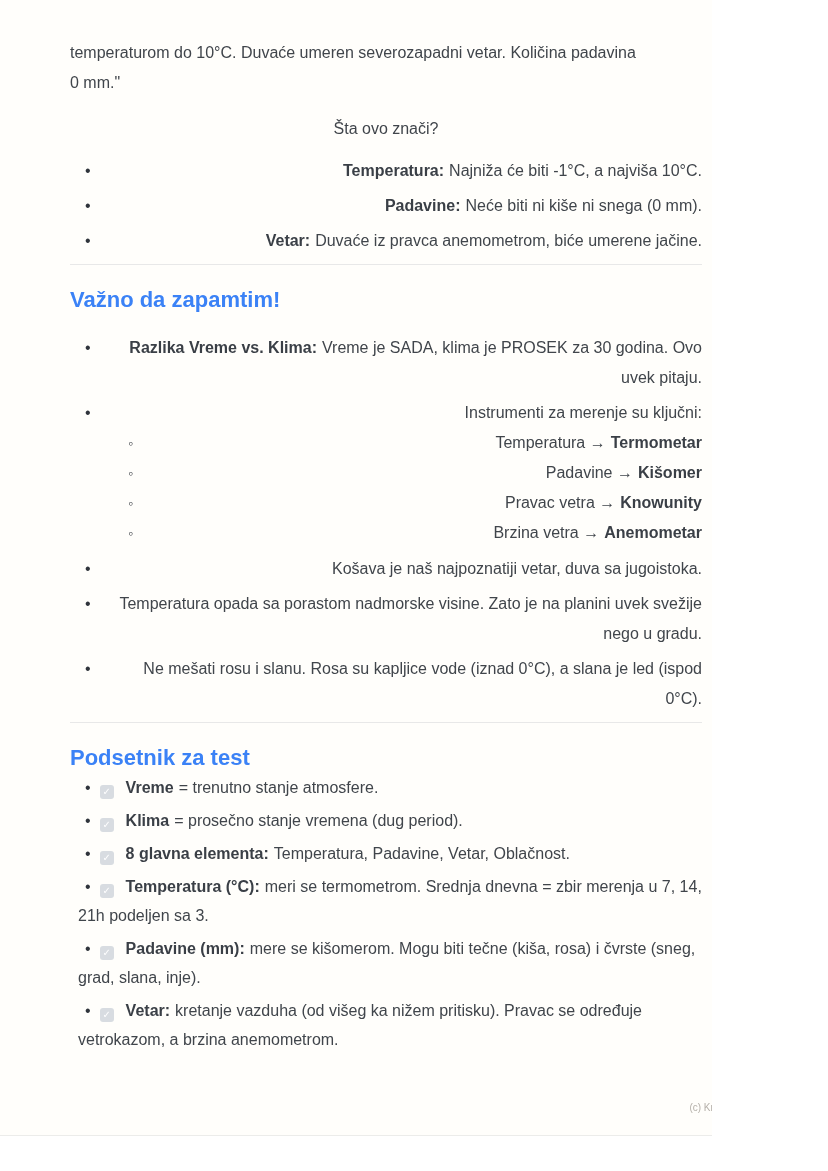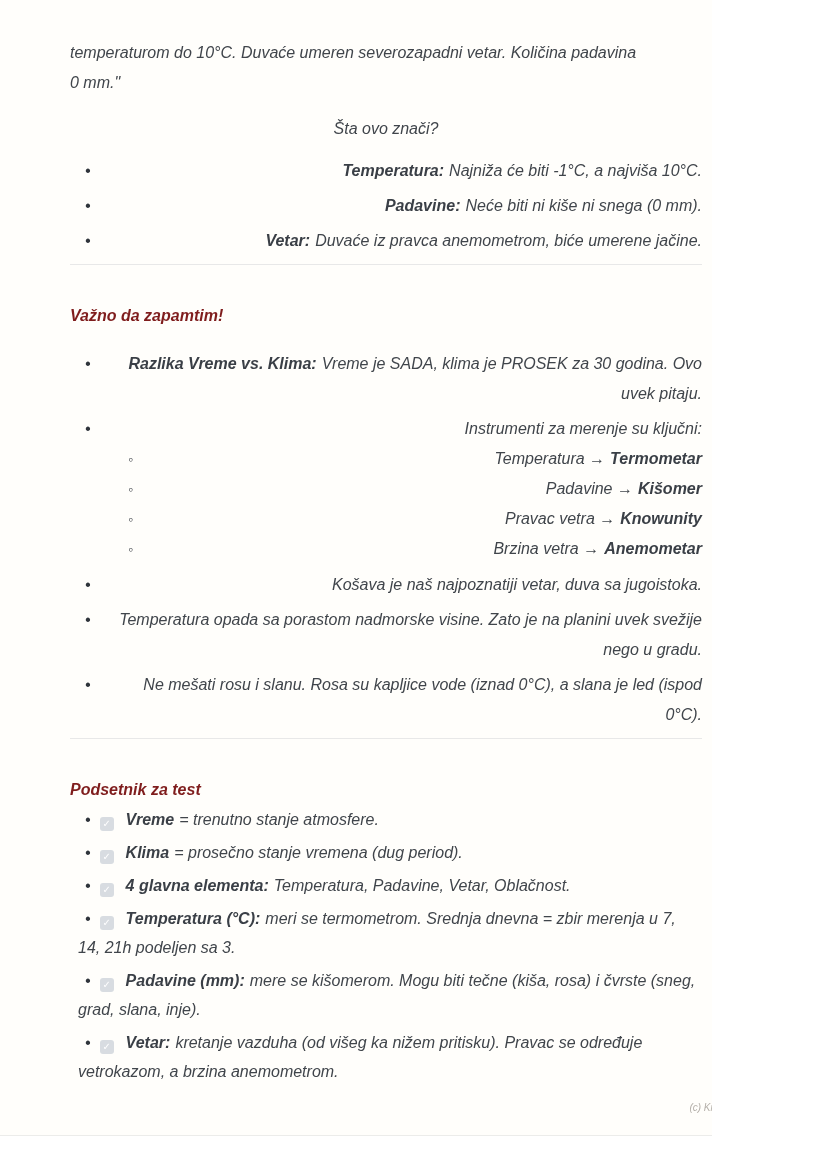--- a/index.html
+++ b/index.html
@@ -1,34 +1,34 @@
 <!DOCTYPE html>
 <html><head>
 <meta charset="utf-8">
 <style>
   html,body{margin:0;padding:0;background:#ffffff;}
   .viewport{position:relative;width:712px;height:1171px;background:#ffffff;overflow:hidden;
-            font-family:"Liberation Sans","DejaVu Sans",sans-serif;font-style:italic;}
+            font-family:"Liberation Sans","DejaVu Sans",sans-serif;}
   .page-surface{position:absolute;left:0;top:0;width:828px;height:1135px;background:#fffefb;
                 border-bottom:1px solid #ececea;}
   .ribbon{position:absolute;left:747px;top:36px;width:42px;height:1096px;background:#fdf3e2;
           border-left:4px solid #eac794;border-radius:3px 2px 2px 3px;}
   .content{position:absolute;left:70px;top:0;width:632px;color:#40454b;font-size:16px;line-height:30px;}
   .content b{font-weight:700;color:#3a3f46;}
   p.para{margin:0;padding-top:38px;}
   p.question{margin:16px 0 0 0;text-align:center;}
   ul{margin:0;padding:0;list-style:none;}
   ul.main-list{margin-top:12px;text-align:right;}
   ul.main-list > li{position:relative;padding-left:34px;margin-bottom:5px;}
   ul.main-list > li::before{content:"\2022";position:absolute;left:15px;top:0;color:#2f343b;}
   ul.sub-list{margin:0 0 6px 0;}
   ul.sub-list > li{position:relative;padding-left:48px;margin-bottom:0;}
   ul.sub-list > li::before{content:"\25E6";position:absolute;left:24px;top:0;font-size:14px;color:#3a3f46;}
   hr.divider{border:none;height:1px;background:#e8e8e8;margin:8px 0 0 0;width:632px;}
-  h2.section-heading{margin:36px 0 0 0;font-size:16px;line-height:30px;font-weight:700;color:#7f1d1d;}
+  h2.section-heading{margin:20px 0 0 0;font-size:22px;line-height:30px;font-weight:700;color:#3b82f6;}
   ul.s1{margin-top:18px;}
   ul.checklist{line-height:29px;}
   ul.checklist > li{padding-left:8px;margin-bottom:4px;}
   .cl-bullet{display:inline-block;padding-left:7px;margin-right:9px;color:#2f343b;}
   .checkbox{display:inline-block;width:14px;height:14px;background:#d8dce1;border-radius:3px;
             margin-right:12px;vertical-align:-2px;text-align:center;line-height:14px;
             font-size:10px;color:#ffffff;font-weight:700;}
   .term{margin-right:5px;}
   .sub-label{margin-right:5px;}
   .watermark{position:absolute;left:0;top:1101px;width:775px;text-align:right;
@@ -99,21 +99,21 @@
     <h2 class="section-heading">Podsetnik za test</h2>
 
     <ul class="checklist">
       <li>
         <span class="cl-bullet">•</span><span class="checkbox"><span>✓</span></span><b class="term">Vreme</b><span>= trenutno stanje atmosfere.</span>
       </li>
       <li>
         <span class="cl-bullet">•</span><span class="checkbox"><span>✓</span></span><b class="term">Klima</b><span>= prosečno stanje vremena (dug period).</span>
       </li>
       <li>
-        <span class="cl-bullet">•</span><span class="checkbox"><span>✓</span></span><b class="term">4 glavna elementa:</b><span>Temperatura, Padavine, Vetar, Oblačnost.</span>
+        <span class="cl-bullet">•</span><span class="checkbox"><span>✓</span></span><b class="term">8 glavna elementa:</b><span>Temperatura, Padavine, Vetar, Oblačnost.</span>
       </li>
       <li>
         <span class="cl-bullet">•</span><span class="checkbox"><span>✓</span></span><b class="term">Temperatura (°C):</b><span>meri se termometrom. Srednja dnevna = zbir merenja u 7, 14, 21h podeljen sa 3.</span>
       </li>
       <li>
         <span class="cl-bullet">•</span><span class="checkbox"><span>✓</span></span><b class="term">Padavine (mm):</b><span>mere se kišomerom. Mogu biti tečne (kiša, rosa) i čvrste (sneg, grad, slana, inje).</span>
       </li>
       <li>
         <span class="cl-bullet">•</span><span class="checkbox"><span>✓</span></span><b class="term">Vetar:</b><span>kretanje vazduha (od višeg ka nižem pritisku). Pravac se određuje vetrokazom, a brzina anemometrom.</span>
       </li>

